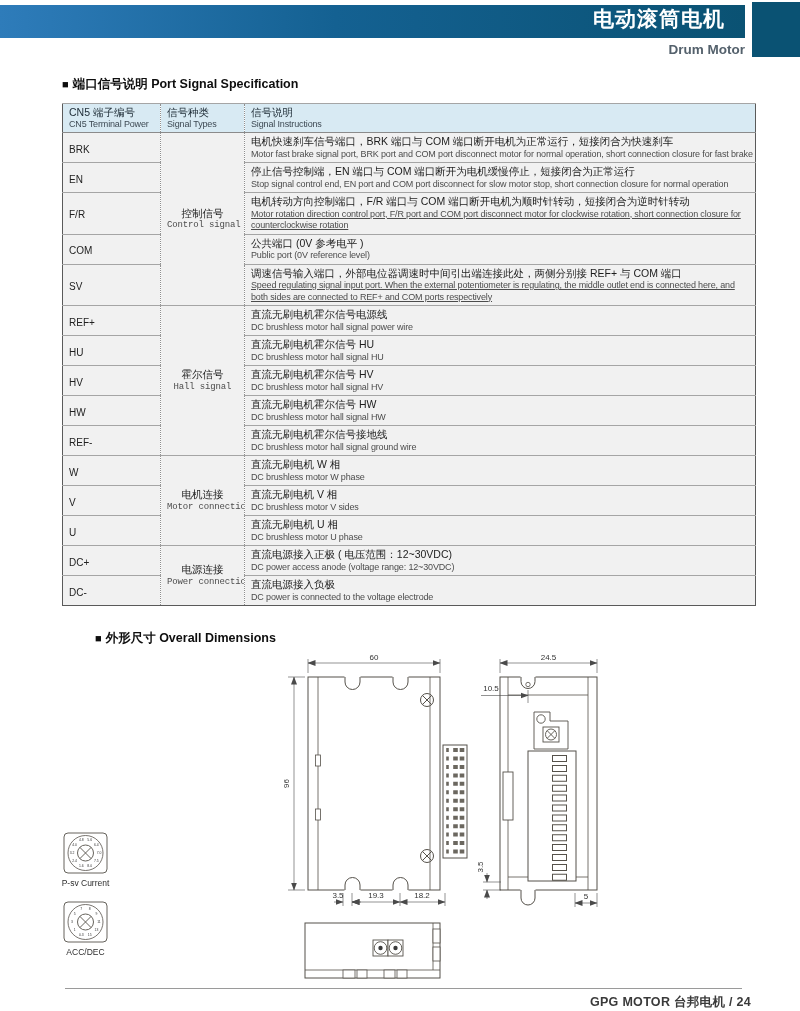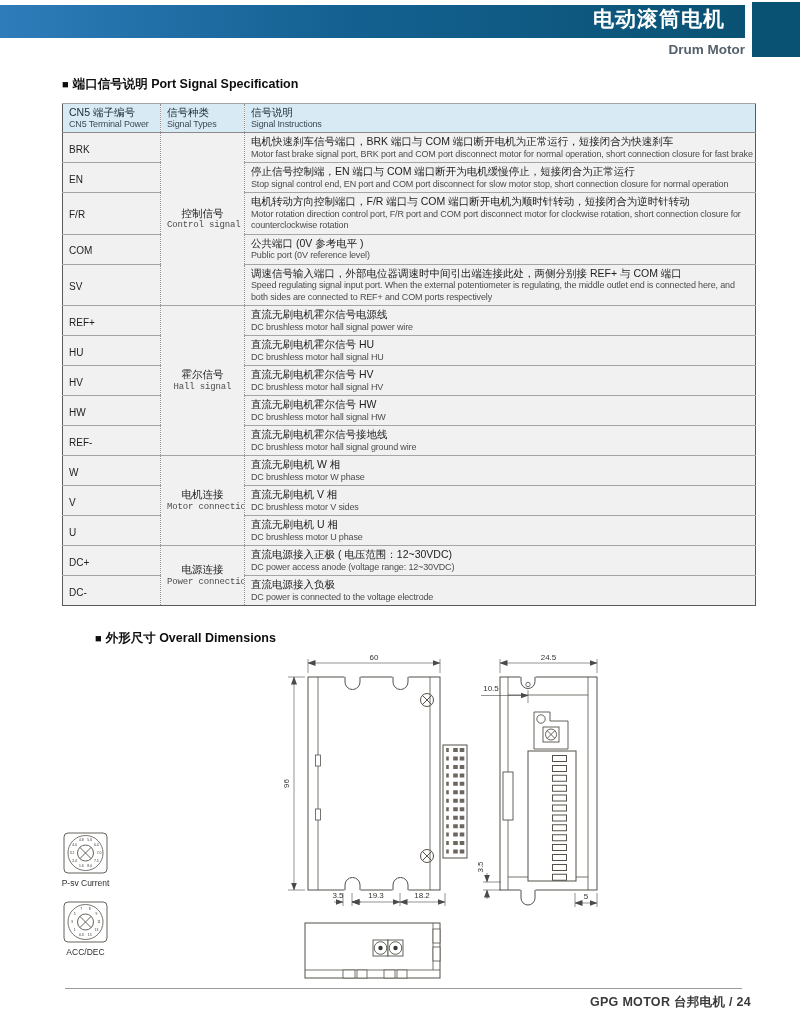--- a/index.html
+++ b/index.html
@@ -24,21 +24,21 @@
   
   table.sig { position:absolute; left:62px; top:103px; width:693px;
     border-collapse:collapse; table-layout:fixed; border:1px solid #5a5a5a;padding-left:26px; }
   .sig col.w1{width:98px;} .sig col.w2{width:84px;} .sig col.w3{width:511px;}
   .sig th, .sig td { border-top:1px solid #a5a5a5; padding:2px 6px; vertical-align:middle; overflow:hidden; }
   .sig th { background:#d8eaf3; font-weight:normal; text-align:left; padding:1.5px 6px; border-bottom:1px solid #8b8b8b; }
   .sig td { background:#f1f1f1; }
   .sig .vb { border-left:1px dotted #8f8f8f; }
   .zh { font-size:10.5px; color:#1d1d1d; line-height:13.5px; white-space:nowrap; }
   .en { font-size:9px; color:#4c4c4c; line-height:11.5px; letter-spacing:-0.15px; white-space:nowrap; }
-  tr.wrap .en { white-space:normal; }
+  tr.wrap .en { white-space:normal;text-decoration:underline; }
   .term { font-size:10px; color:#222; }
   .c2 { text-align:center; }
   .c2 .en { white-space:nowrap;font-family:Liberation Mono, monospace; }
   .hzh { font-size:10.5px; color:#22303a; line-height:13.5px; }
   .hen { font-size:9px; color:#3e4a54; line-height:11.5px; letter-spacing:-0.15px; }
   .thc { text-align:center; }
   
   svg.draw { position:absolute; left:55px; top:645px; }
   .dt { font-size:8px; fill:#333; }
   .tick { font-size:3.4px; fill:#333; }

